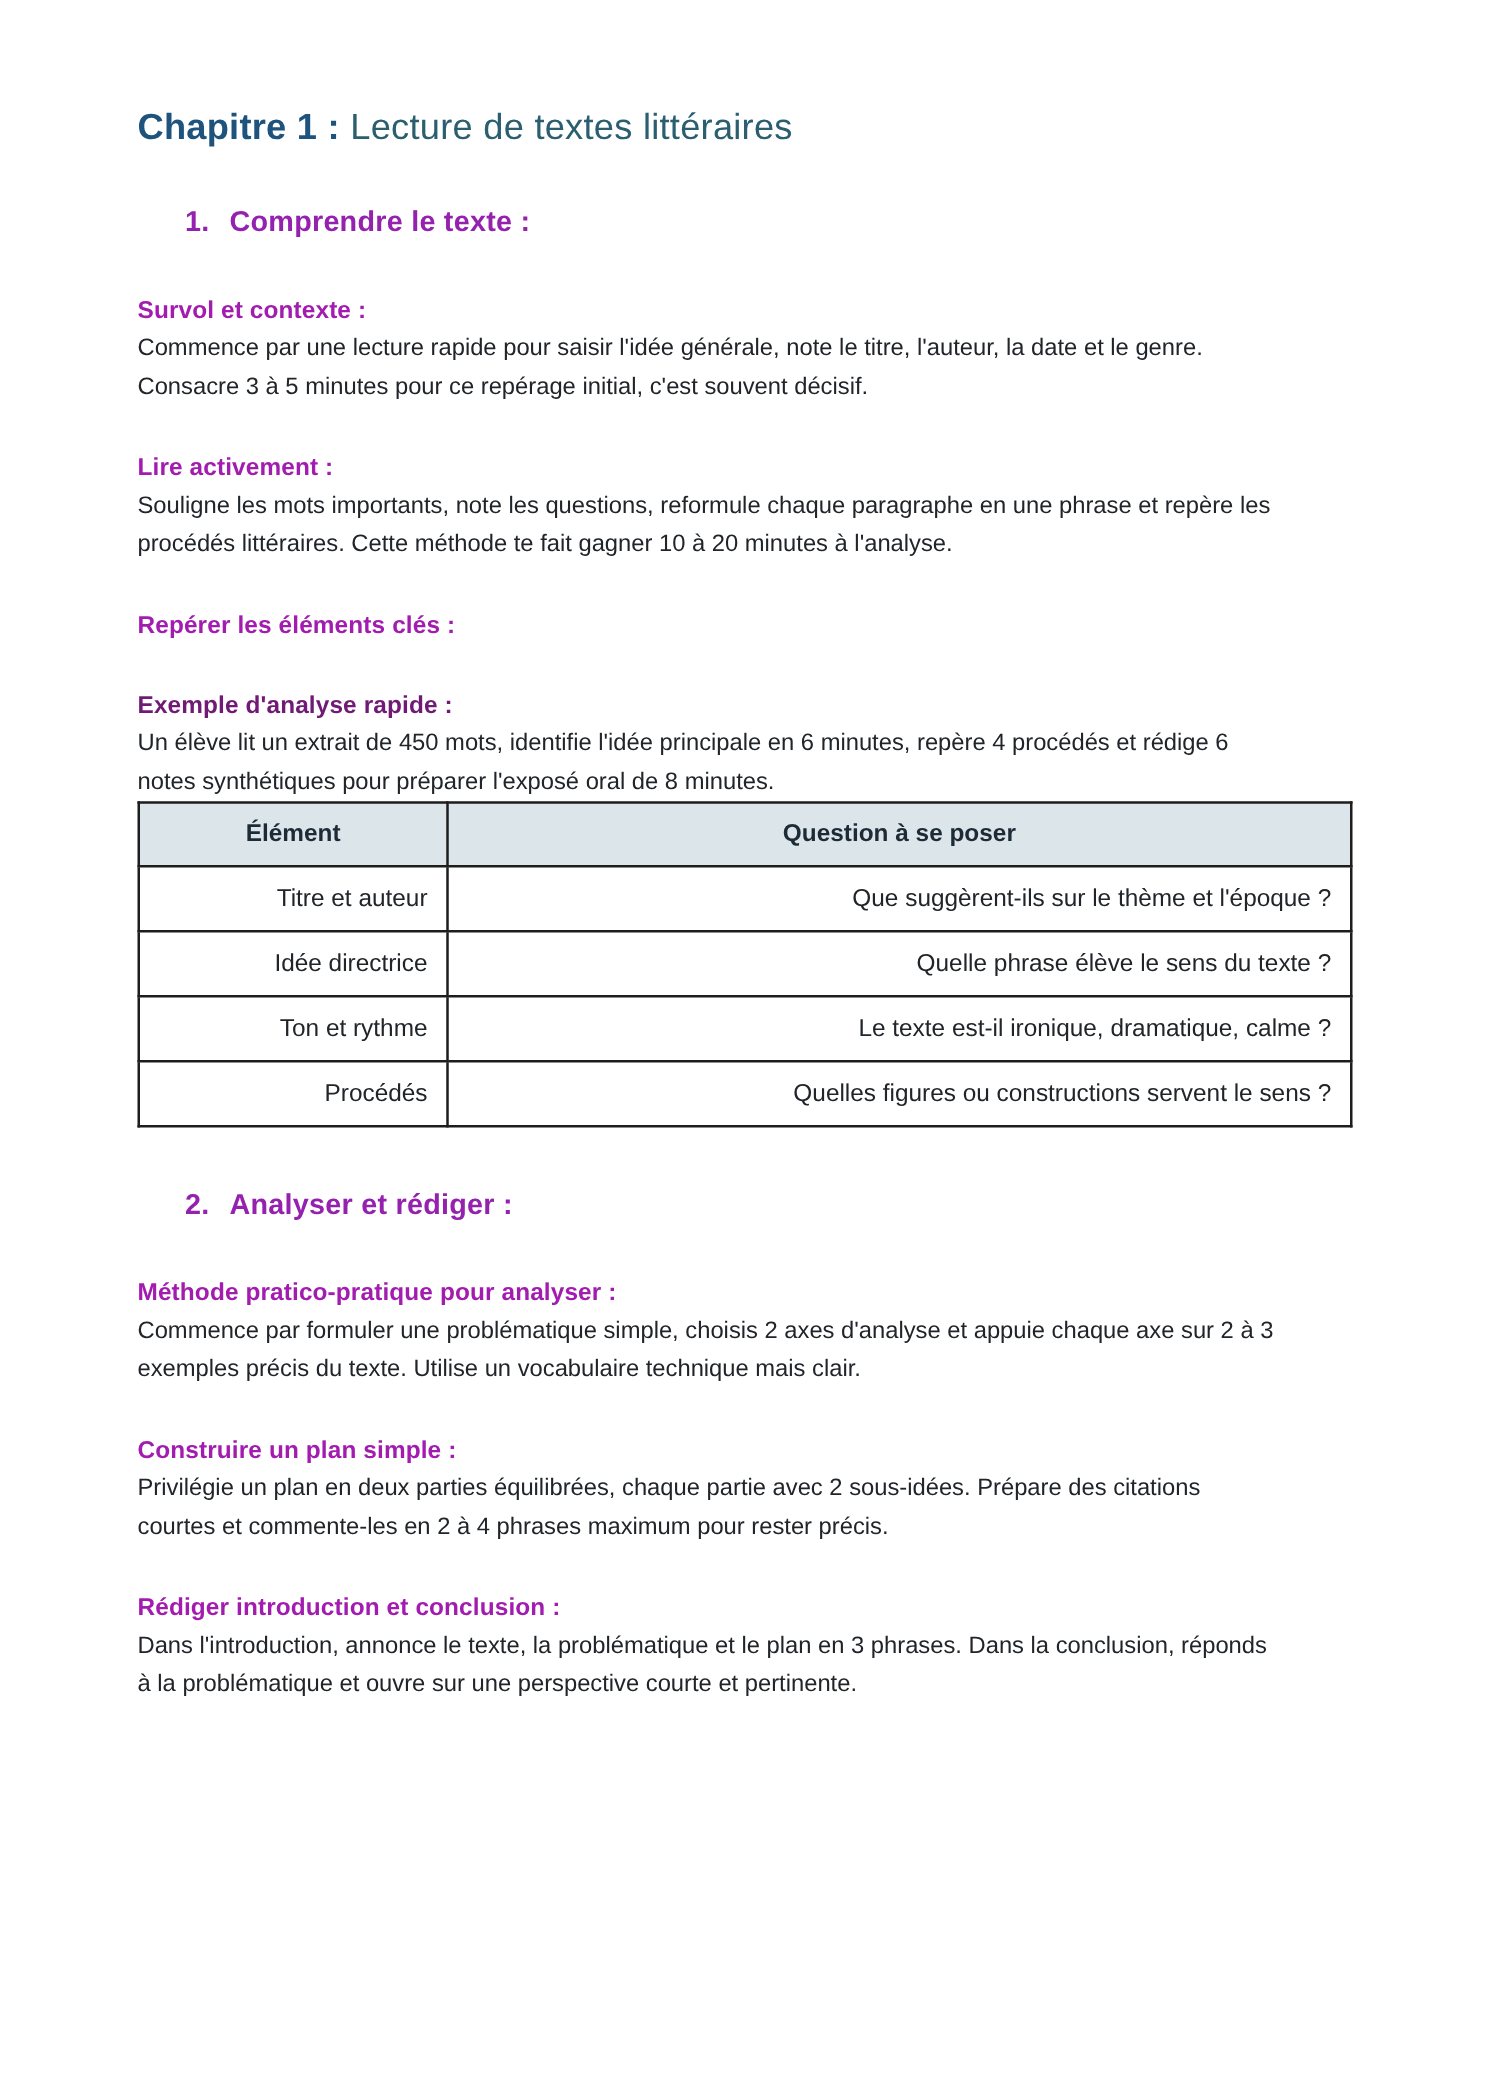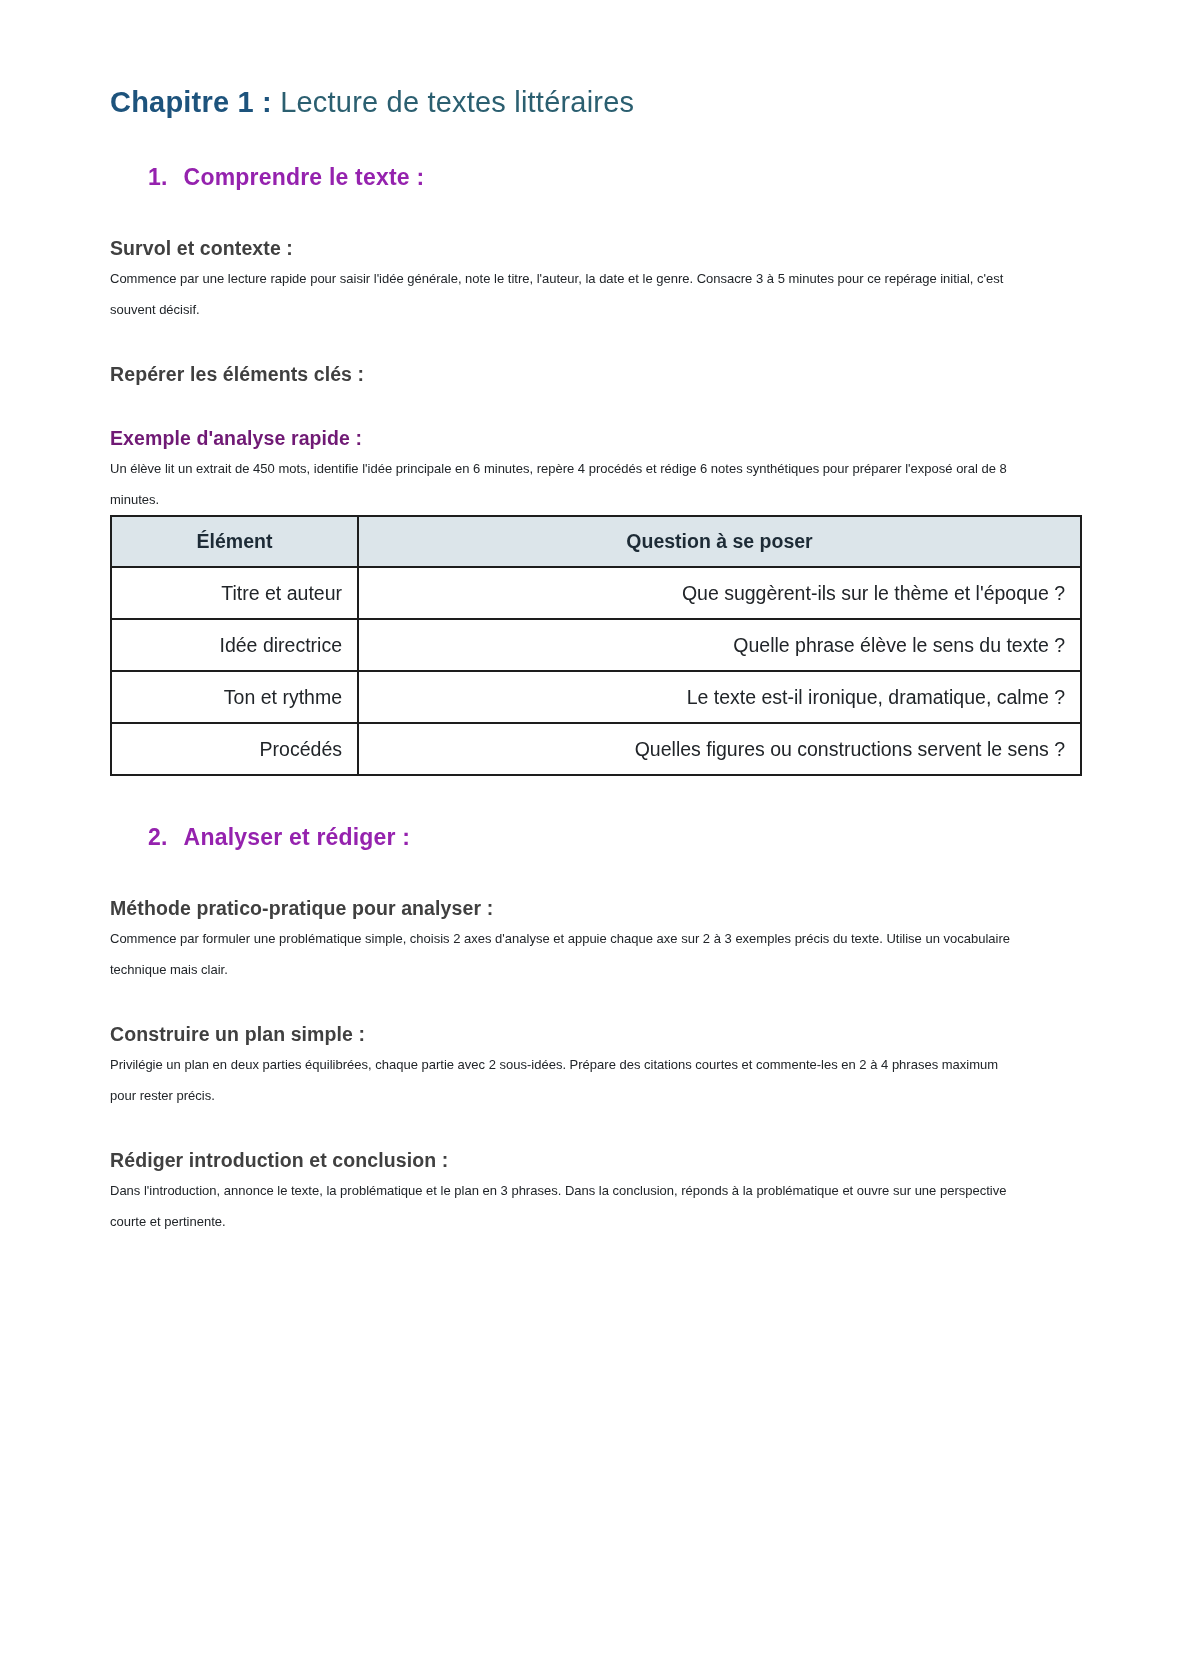--- a/index.html
+++ b/index.html
@@ -20,23 +20,23 @@
   
   .sec-heading {
     display:flex; gap:16px;
     margin-left:38px;
     font-size:23px; line-height:30px; font-weight:700;
     color:#9522ae; letter-spacing:.2px;
   }
   .sec-body { margin-top:41px; }
   
   .block + .block { margin-top:34px; }
-  .block h3 { font-size:19.5px; line-height:30px; font-weight:700; color:#404040; letter-spacing:.1px; }
+  .block h3 { font-size:19.5px; line-height:30px; font-weight:700; color:#a21caf; letter-spacing:.1px; }
   .block h3.green { color:#701a75; }
-  .block p { font-size:13px; line-height:31px; font-weight:400; color:#212529; max-width:912px; }
+  .block p { font-size:19px; line-height:31px; font-weight:400; color:#212529; max-width:912px; }
   
   .q-table {
     width:972px;
     border-collapse:collapse;
     font-size:19.5px; color:#212529;
   }
   .q-table th, .q-table td { border:2px solid #1d1d1d; }
   .q-table th {
     background:#dce5ea;
     height:51px;
@@ -62,20 +62,24 @@
       <span>Comprendre le texte :</span>
     </h2>
 
     <div class="sec-body">
 
       <div class="block">
         <h3>Survol et contexte :</h3>
         <p>Commence par une lecture rapide pour saisir l'idée générale, note le titre, l'auteur, la date et le genre. Consacre 3 à 5 minutes pour ce repérage initial, c'est souvent décisif.</p>
       </div>
 
+      <div class="block">
+        <h3>Lire activement :</h3>
+        <p>Souligne les mots importants, note les questions, reformule chaque paragraphe en une phrase et repère les procédés littéraires. Cette méthode te fait gagner 10 à 20 minutes à l'analyse.</p>
+      </div>
 
       <div class="block">
         <h3>Repérer les éléments clés :</h3>
       </div>
 
       <div class="block">
         <h3 class="green">Exemple d'analyse rapide :</h3>
         <p>Un élève lit un extrait de 450 mots, identifie l'idée principale en 6 minutes, repère 4 procédés et rédige 6 notes synthétiques pour préparer l'exposé oral de 8 minutes.</p>
       </div>
 

